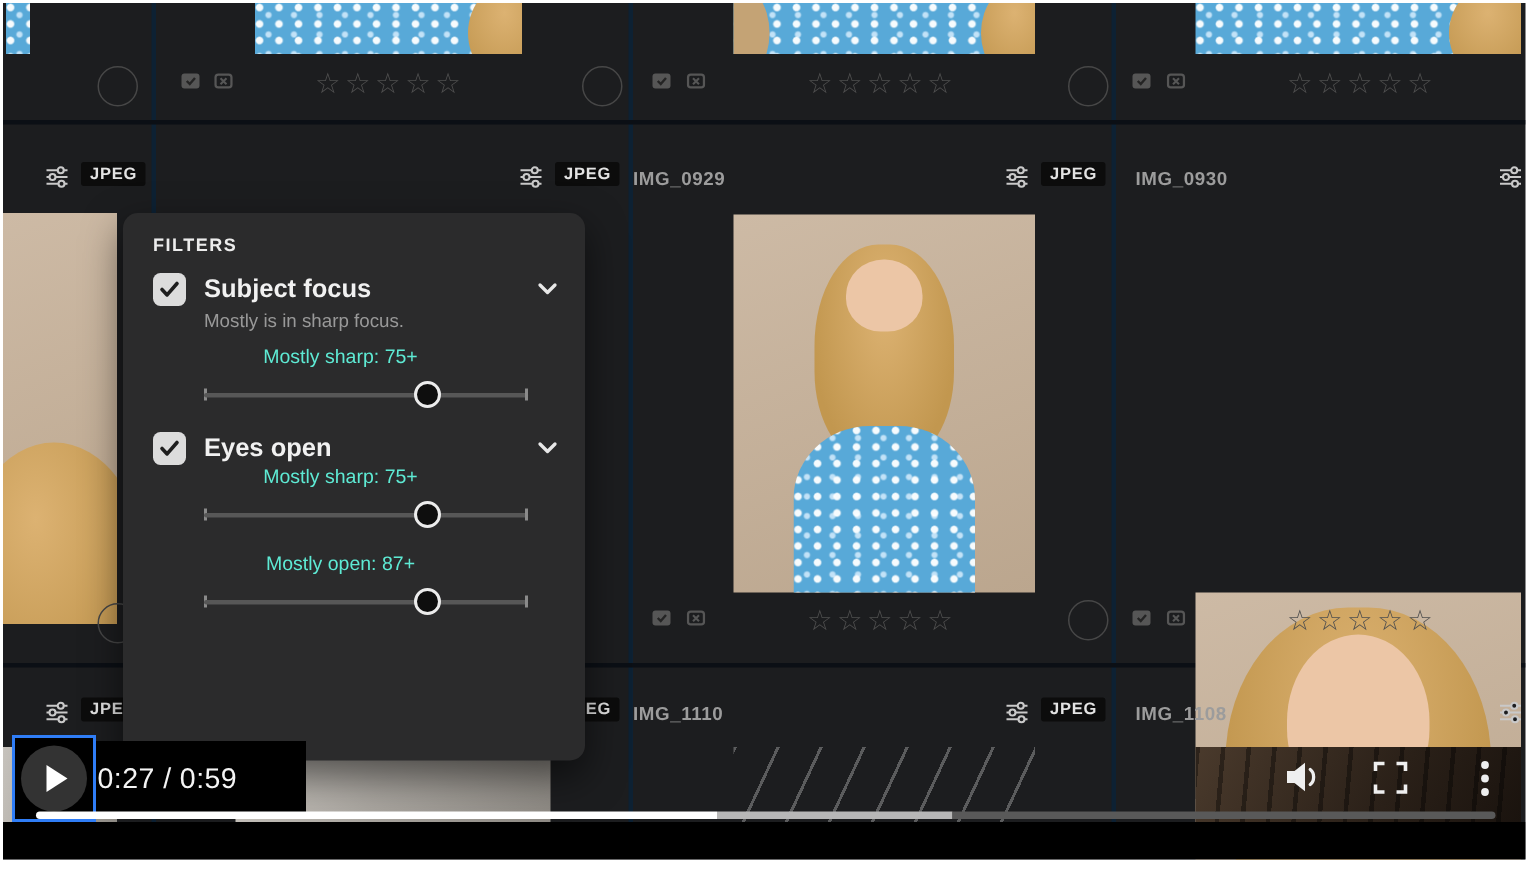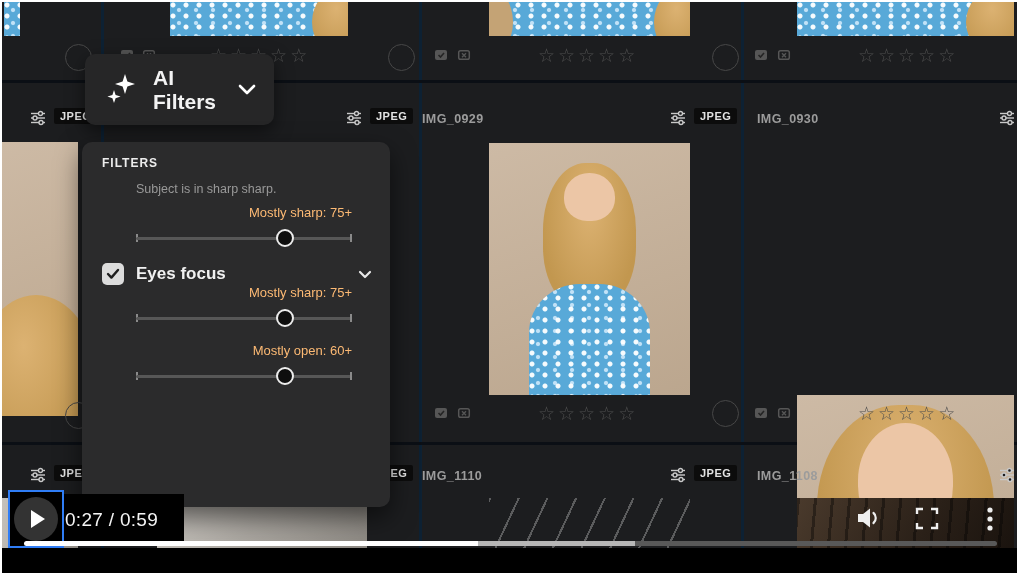--- a/index.html
+++ b/index.html
@@ -50,33 +50,33 @@
   
   .panel { position:absolute; left:80px; top:140px; width:308px; height:365px; background:#2b2b2c; border-radius:10px;
     box-shadow:0 10px 26px rgba(0,0,0,.55); padding:14px 20px 0 20px; }
   .panel-heading { font-size:12px; font-weight:700; letter-spacing:1px; color:#ececec; margin-bottom:12px; }
   .fgroup { position:relative; margin-bottom:15px; }
   .frow { display:flex; align-items:center; }
   .checkbox { width:22px; height:22px; border-radius:5px; background:#dcdcdc; display:flex; align-items:center; justify-content:center; cursor:pointer; flex:none; }
   .fname { font-size:17px; font-weight:600; color:#f1f1f1; margin-left:12px; flex:1; }
   .fchev { cursor:pointer; margin-right:-2px; }
   .fdesc { font-size:12.5px; color:#999; margin:3px 0 9px 34px; }
-  .fvalue { font-size:13px; color:#fdba74; text-align:right; margin-right:18px; height:16px; }
+  .fvalue { font-size:13px; color:#5eead4; text-align:center; margin-right:18px; height:16px; }
   .slider { position:relative; margin:7px 18px 0 34px; height:20px; cursor:pointer; }
   .slider .track { position:absolute; left:0; right:0; top:8.5px; height:3px; background:#575757; border-radius:2px; }
   .slider .tick { position:absolute; top:6px; width:2px; height:8px; background:#8a8a8a; }
   .slider .tick.r { right:0; }
   .slider .handle { position:absolute; top:1px; width:18px; height:18px; border-radius:50%; background:#0e0e0e; border:2.5px solid #ececec; transform:translateX(-50%); cursor:grab; }
 
   
   .blackstrip { position:absolute; left:0; top:546px; width:100%; height:25px; background:#000; }
   .playbox { position:absolute; left:6px; top:488px; width:56px; height:58px; background:#000; border:2px solid #2f7df6; display:flex; align-items:center; justify-content:center; cursor:pointer; }
   .playcirc { width:44px; height:44px; border-radius:50%; background:#333; display:flex; align-items:center; justify-content:center; }
   .tri { width:0; height:0; border-left:14px solid #fff; border-top:9px solid transparent; border-bottom:9px solid transparent; margin-left:4px; }
-  .timechip { position:absolute; left:62px; top:492px; width:120px; height:51px; background:#000; display:flex; align-items:center; }
+  .timechip { position:absolute; left:62px; top:492px; width:140px; height:51px; background:#000; display:flex; align-items:center; }
   .timetext { font-size:19px; color:#f4f4f4; margin-left:1px; letter-spacing:.3px; white-space:nowrap; }
   .vctl { position:absolute; top:503px; cursor:pointer; }
   .scrubber { position:absolute; left:22px; top:539px; width:973px; height:5px; display:flex; }
   .seg { height:5px; }
   .seg.played { background:#fff; border-radius:3px 0 0 3px; }
   .seg.buffered { background:#b7b7b7; }
   .seg.rest { background:#595959; border-radius:0 3px 3px 0; }
 </style>
 </head>
 <body>
@@ -254,68 +254,69 @@
           <circle cx="10.5" cy="3.5" r="2" fill="#1c1d1f" stroke="#c9c9c9" stroke-width="1.4"></circle>
           <circle cx="5" cy="8" r="2" fill="#1c1d1f" stroke="#c9c9c9" stroke-width="1.4"></circle>
           <circle cx="11" cy="12.5" r="2" fill="#1c1d1f" stroke="#c9c9c9" stroke-width="1.4"></circle>
         </svg></div>
 
   <div class="abs photo wall" style="left:0;top:496px;width:76px;height:50px"></div>
   <div class="abs photo wall" style="left:155px;top:496px;width:210px;height:50px"></div>
   <div class="abs photo wall streaks" style="left:487px;top:496px;width:201px;height:50px"></div>
   <div class="abs photo wood" style="left:795px;top:496px;width:217px;height:50px"></div>
 
-  <div class="pill">
-    <span><svg width="36" height="36" viewBox="0 0 36 36">
-            <path d="M22 4l2.4 7.6L32 14l-7.6 2.4L22 24l-2.4-7.6L12 14l7.6-2.4z" fill="#fff"></path>
-            <path d="M11 20l1.6 5 5 1.6-5 1.6L11 33l-1.6-4.8-5-1.6 5-1.6z" fill="#fff"></path>
-          </svg></span>
-    <span class="pill-label">AI Filters</span>
-    <span><svg width="18" height="11" viewBox="0 0 18 11">
-            <path d="M2 2l7 7 7-7" fill="none" stroke="#fff" stroke-width="2.6" stroke-linecap="round" stroke-linejoin="round"></path>
-          </svg></span>
-  </div>
 
   <div class="panel">
     <div class="panel-heading">FILTERS</div>
-
-    <div class="fgroup">
-      <div class="fdesc">Subject is in sharp sharp.</div>
-      <div class="fvalue">Mostly sharp: 75+</div>
-      <div class="slider">
-        <div class="tick"></div>
-        <div class="track"></div>
-        <div class="tick r"></div>
-        <div class="handle" style="left: 69%;"></div>
-      </div>
-    </div>
 
     <div class="fgroup">
       <div class="frow">
         <span class="checkbox">
               <svg width="14" height="12" viewBox="0 0 14 12">
                 <path d="M2 6l3.4 3.6L12 2" fill="none" stroke="#1e1e1e" stroke-width="2.4" stroke-linecap="round" stroke-linejoin="round"></path>
               </svg>
             </span>
-        <span class="fname">Eyes focus</span>
+        <span class="fname">Subject focus</span>
         <span class="fchev"><svg width="14" height="9" viewBox="0 0 14 9">
                 <path d="M2 2l5 5 5-5" fill="none" stroke="#e8e8e8" stroke-width="2.2" stroke-linecap="round" stroke-linejoin="round"></path>
               </svg></span>
       </div>
+      <div class="fdesc">Mostly is in sharp focus.</div>
       <div class="fvalue">Mostly sharp: 75+</div>
       <div class="slider">
         <div class="tick"></div>
         <div class="track"></div>
         <div class="tick r"></div>
         <div class="handle" style="left: 69%;"></div>
       </div>
     </div>
 
     <div class="fgroup">
-      <div class="fvalue">Mostly open: 60+</div>
+      <div class="frow">
+        <span class="checkbox">
+              <svg width="14" height="12" viewBox="0 0 14 12">
+                <path d="M2 6l3.4 3.6L12 2" fill="none" stroke="#1e1e1e" stroke-width="2.4" stroke-linecap="round" stroke-linejoin="round"></path>
+              </svg>
+            </span>
+        <span class="fname">Eyes open</span>
+        <span class="fchev"><svg width="14" height="9" viewBox="0 0 14 9">
+                <path d="M2 2l5 5 5-5" fill="none" stroke="#e8e8e8" stroke-width="2.2" stroke-linecap="round" stroke-linejoin="round"></path>
+              </svg></span>
+      </div>
+      <div class="fvalue">Mostly sharp: 75+</div>
+      <div class="slider">
+        <div class="tick"></div>
+        <div class="track"></div>
+        <div class="tick r"></div>
+        <div class="handle" style="left: 69%;"></div>
+      </div>
+    </div>
+
+    <div class="fgroup">
+      <div class="fvalue">Mostly open: 87+</div>
       <div class="slider">
         <div class="tick"></div>
         <div class="track"></div>
         <div class="tick r"></div>
         <div class="handle" style="left: 69%;"></div>
       </div>
     </div>
   </div>
 
   <div class="blackstrip"></div>

